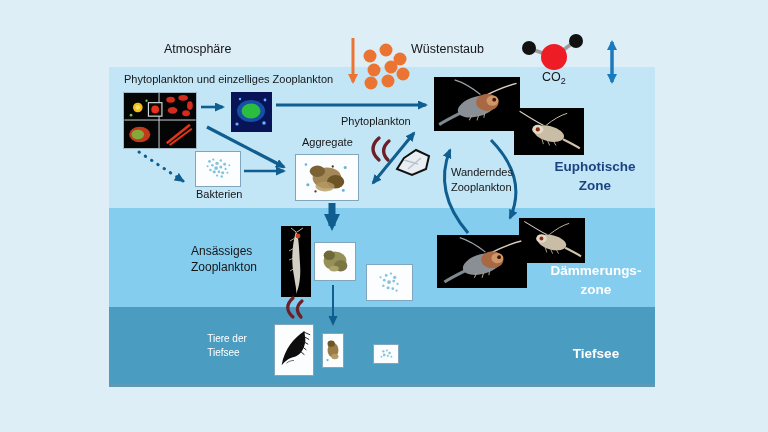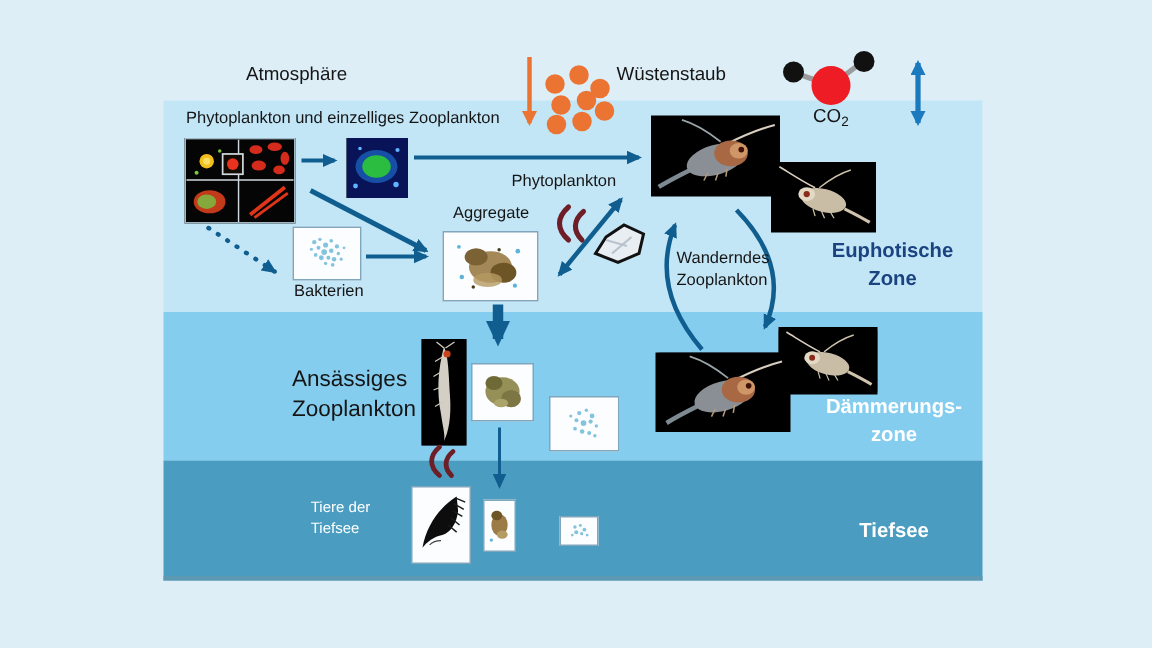--- a/index.html
+++ b/index.html
@@ -113,21 +113,21 @@
   <div class="lbl" style="left:124px;top:73px;">Phytoplankton und einzelliges Zooplankton</div>
   <div class="lbl" style="left:341px;top:115px;">Phytoplankton</div>
   <div class="lbl" style="left:302px;top:136px;">Aggregate</div>
   <div class="lbl" style="left:196px;top:188px;">Bakterien</div>
 
   <div class="lbl ctr" style="left:482px;top:165px;">
     <span style="display:block">Wanderndes</span>
     <span style="display:block">Zooplankton</span>
   </div>
 
-  <div class="lbl ctr" style="left:224px;top:243px;font-size:15px;margin-left:12px;">
+  <div class="lbl ctr" style="left:224px;top:243px;font-size:12px;">
     <span style="display:block">Ansässiges</span>
     <span style="display:block">Zooplankton</span>
   </div>
 
   <div class="lbl ctr white" style="left:227px;top:332px;font-size:10px;">
     <span style="display:block">Tiere der</span>
     <span style="display:block">Tiefsee</span>
   </div>
 
   <div class="zone-title navy" style="left:595px;top:158px;">

